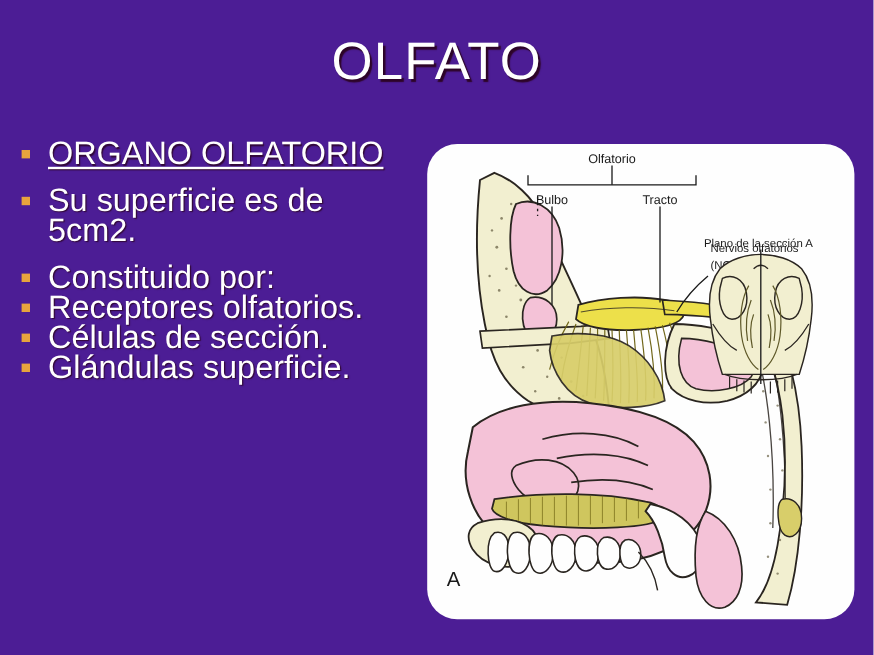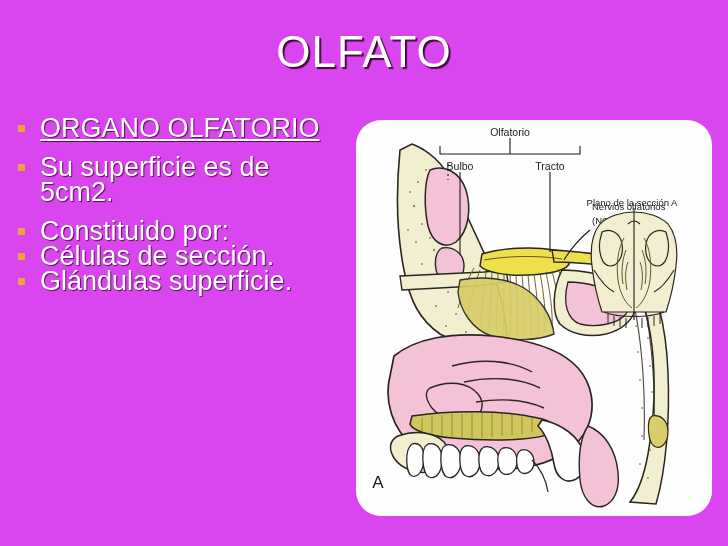--- a/index.html
+++ b/index.html
@@ -7,21 +7,21 @@
     padding: 0;
     background: #ffffff;
   }
   body {
     font-family: "Liberation Sans", sans-serif;
   }
   #slide {
     position: relative;
     width: 728px;
     height: 546px;
-    background: #d946ef;
+    background: #4c1d95;
     overflow: hidden;
   }
 
   
   #title {
     position: absolute;
     left: 0;
     top: 26px;
     width: 728px;
     text-align: center;
@@ -109,20 +109,24 @@
       <span class="bullet-text">Su superficie es de 5cm2.</span>
     </div>
 
     <div class="spacer-sm"></div>
 
     <div class="bullet-row">
       <span class="bullet-marker"></span>
       <span class="bullet-text">Constituido por:</span>
     </div>
 
+    <div class="bullet-row">
+      <span class="bullet-marker"></span>
+      <span class="bullet-text">Receptores olfatorios.</span>
+    </div>
 
     <div class="bullet-row">
       <span class="bullet-marker"></span>
       <span class="bullet-text">Células de sección.</span>
     </div>
 
 
     <div class="bullet-row">
       <span class="bullet-marker"></span>
       <span class="bullet-text">Glándulas superficie.</span>

